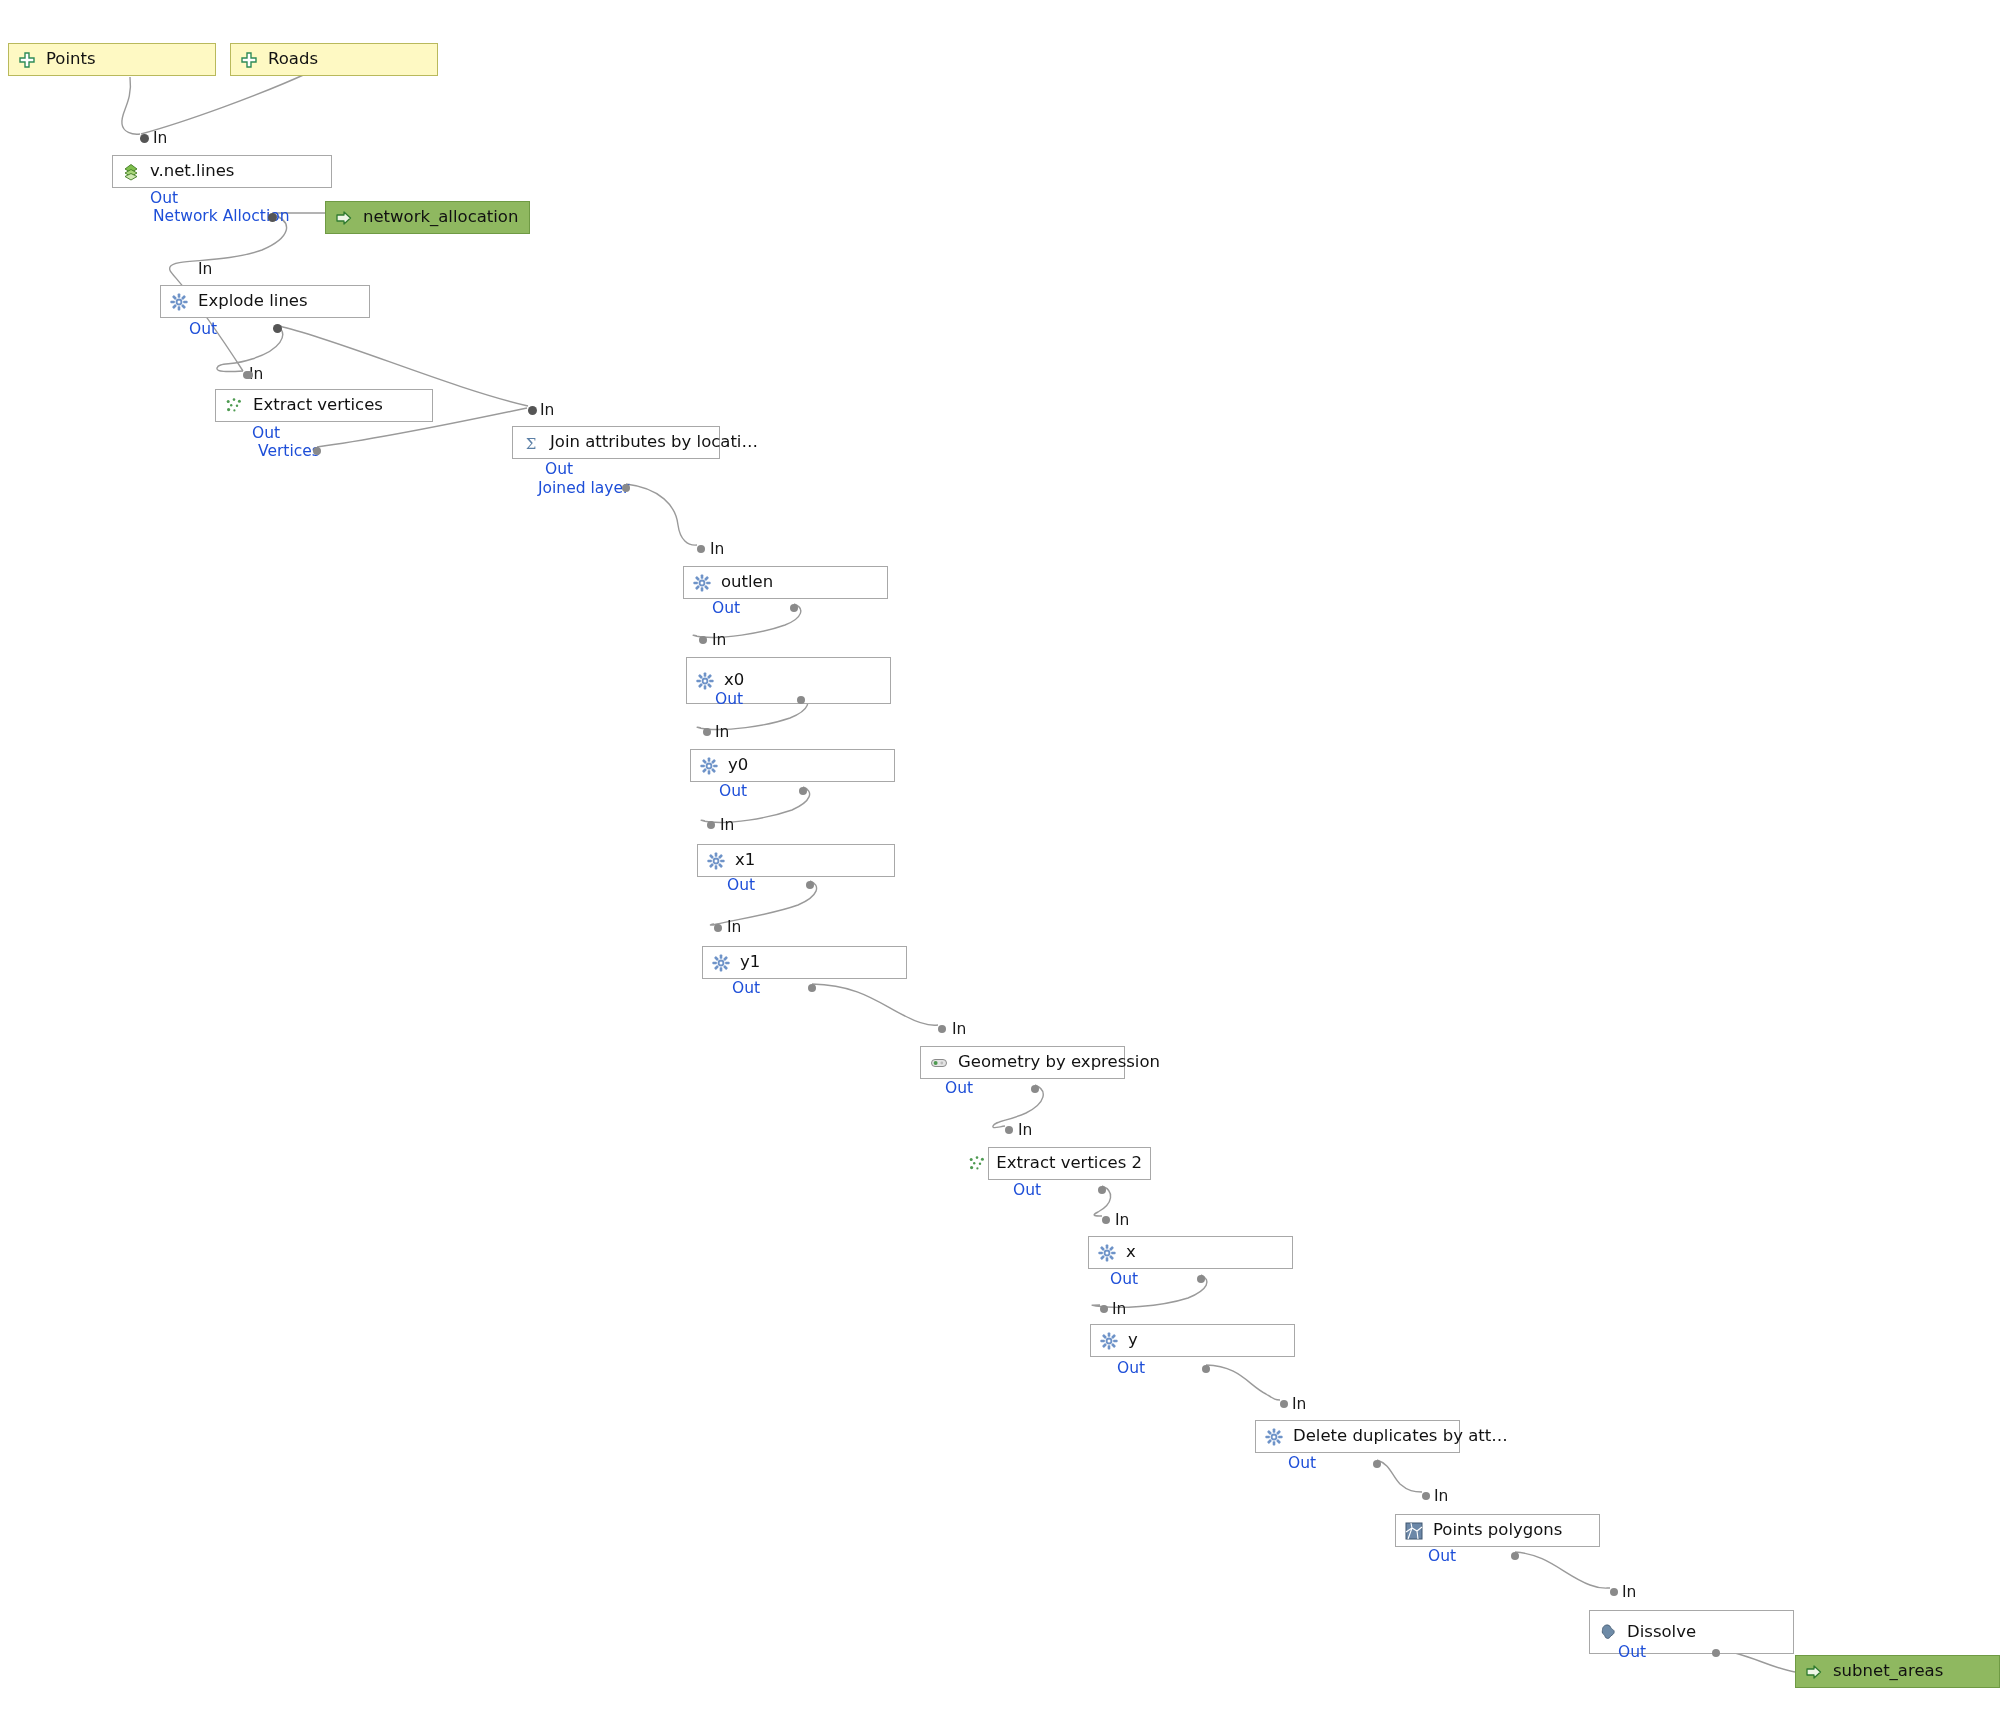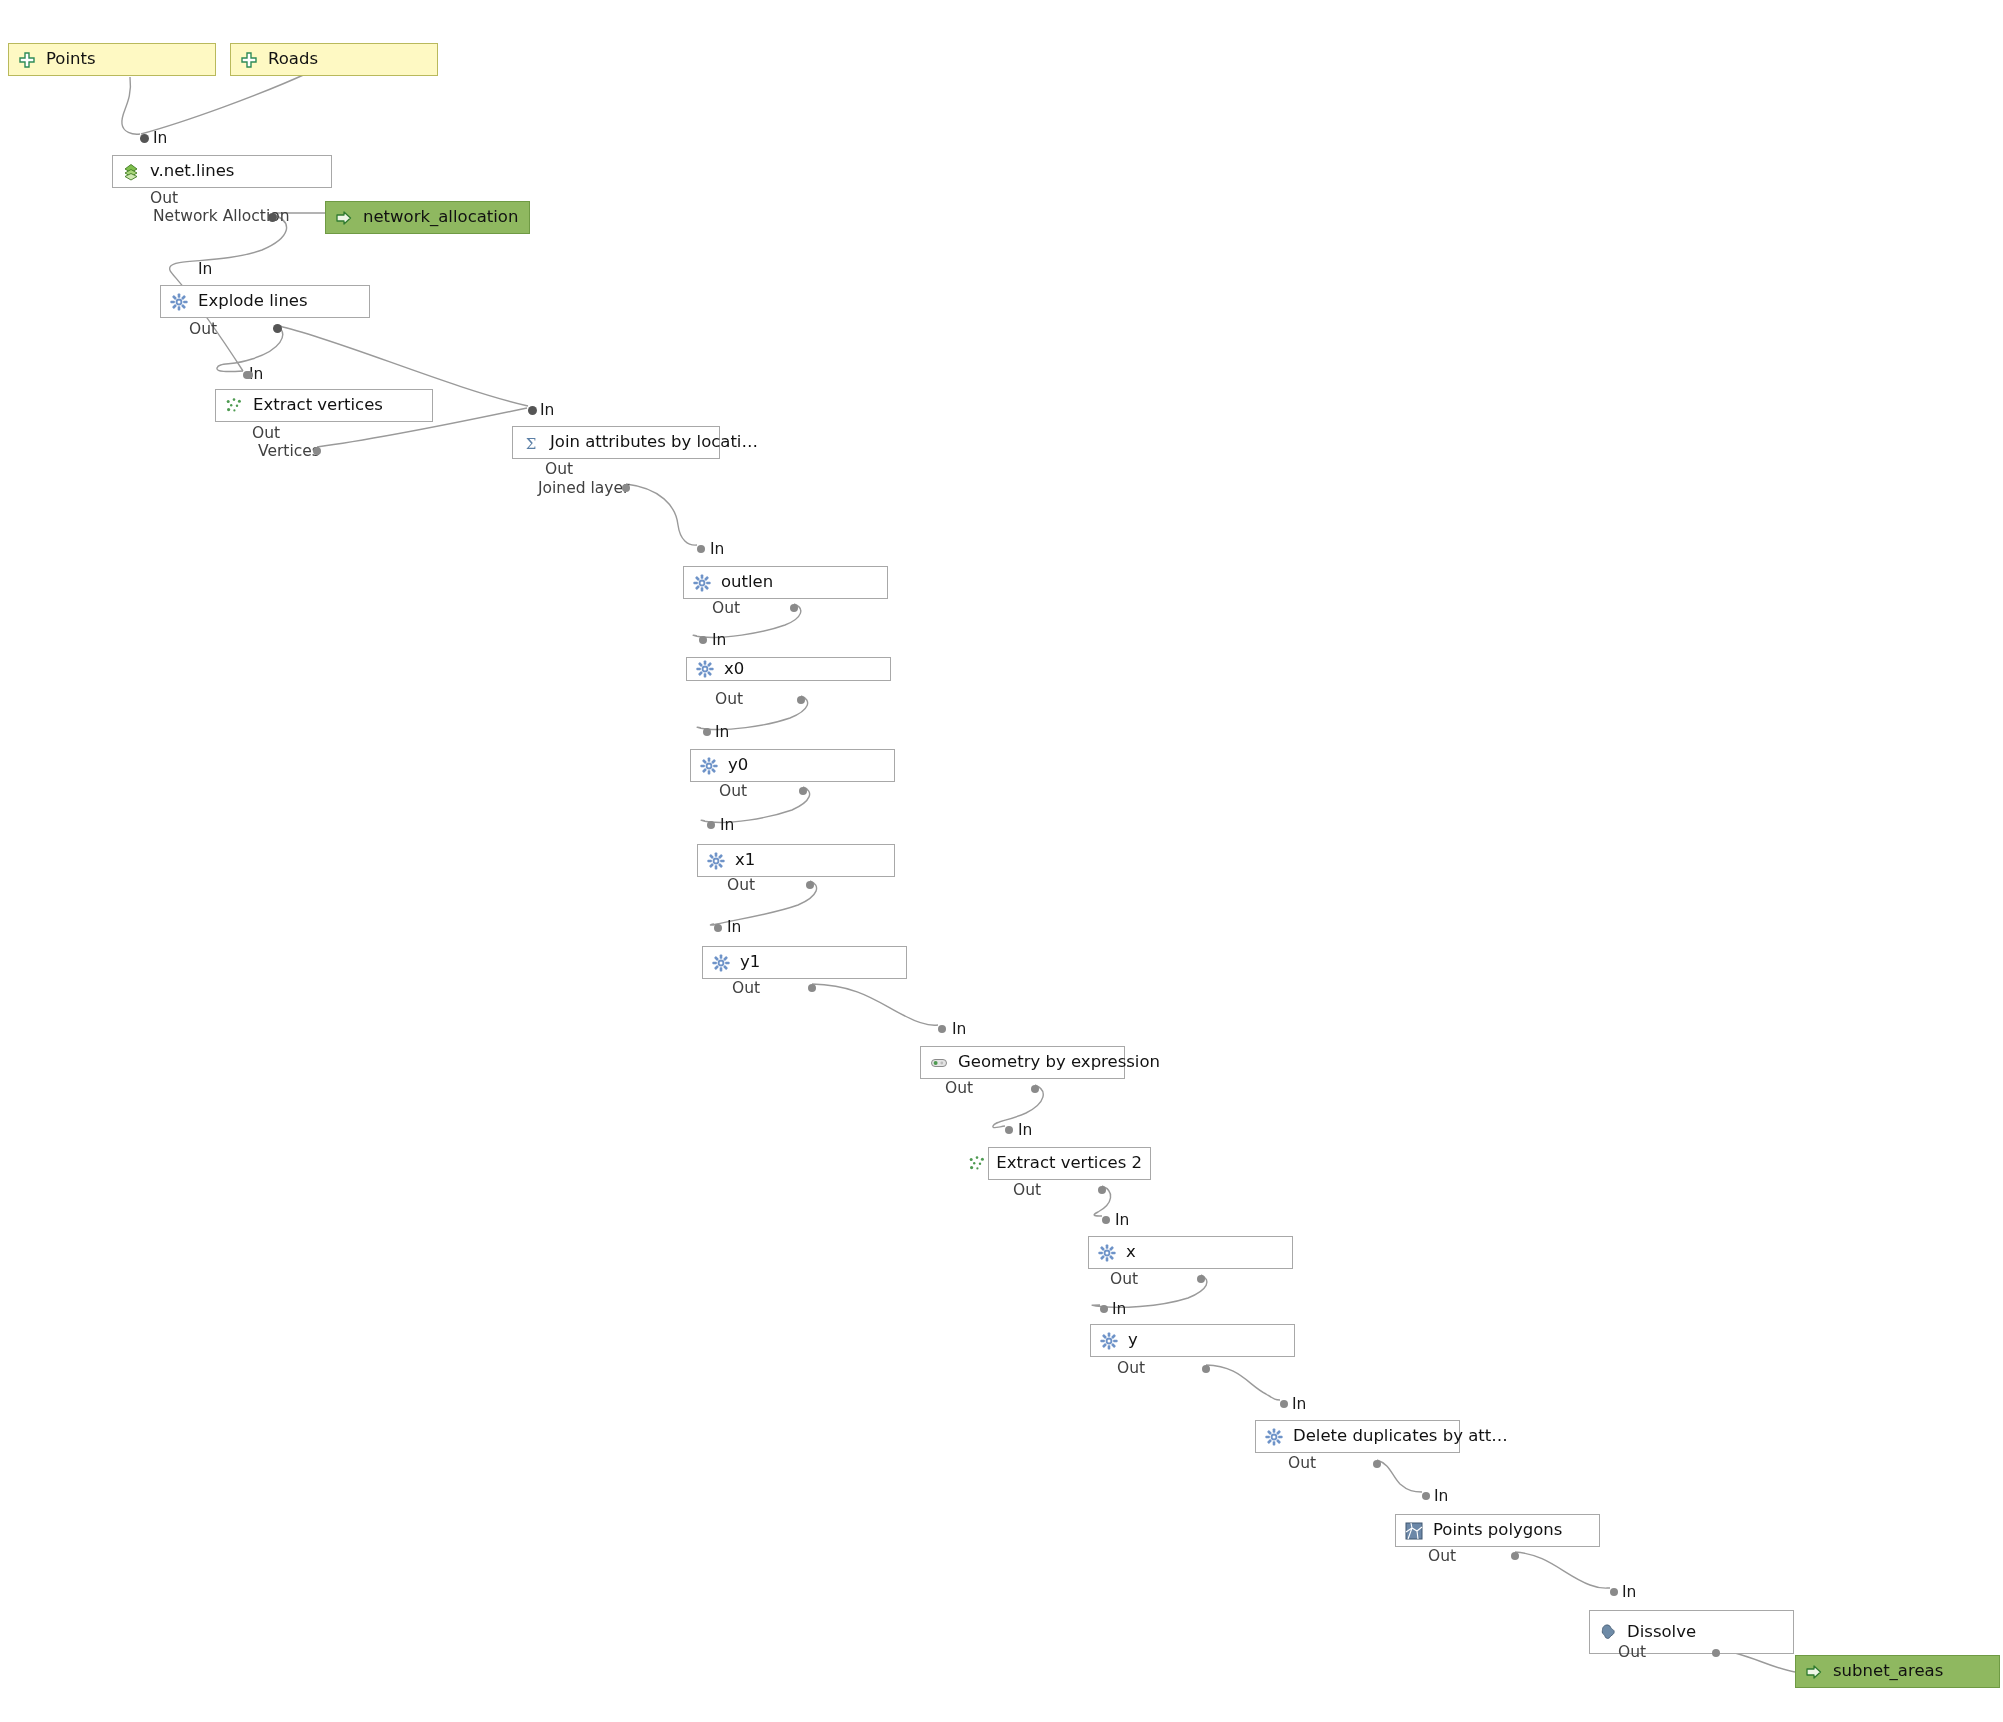--- a/index.html
+++ b/index.html
@@ -63,21 +63,21 @@
   }
 
   
   .port {
     position: absolute;
     font-size: 15.5px;
     color: #1a1a1a;
     white-space: nowrap;
     line-height: 1;
   }
-  .port.outcap { color: #404040; }
+  .port.outcap { color: #1d4ed8; }
 
   
   .dot {
     position: absolute;
     width: 8px;
     height: 8px;
     border-radius: 50%;
     background: #8a8a8a;
   }
   .dot.dark { background: #555555; width: 9px; height: 9px; }
@@ -200,21 +200,21 @@
               <rect x="7.7" y="0.4" width="2.6" height="4.4" rx="0.8" transform="rotate(45 9 9)"></rect>
               <rect x="7.7" y="13.2" width="2.6" height="4.4" rx="0.8" transform="rotate(45 9 9)"></rect>
               <rect x="0.4" y="7.7" width="4.4" height="2.6" rx="0.8" transform="rotate(45 9 9)"></rect>
               <rect x="13.2" y="7.7" width="4.4" height="2.6" rx="0.8" transform="rotate(45 9 9)"></rect>
             </g>
             <circle cx="9" cy="9" r="1.5" fill="#ffffff"></circle>
           </svg>
         </span>
         <span class="lbl">outlen</span>
       </div>
-      <div class="node" style="left: 686px; top: 657px; width: 205px; height: 24px;">
+      <div class="node" style="left: 686px; top: 657px; width: 205px; height: 47px;">
         <span class="ico">
           <svg width="18" height="18" viewBox="0 0 18 18">
             <g fill="#6e93c8">
               <circle cx="9" cy="9" r="3.4"></circle>
               <rect x="7.7" y="0.4" width="2.6" height="4.4" rx="0.8"></rect>
               <rect x="7.7" y="13.2" width="2.6" height="4.4" rx="0.8"></rect>
               <rect x="0.4" y="7.7" width="4.4" height="2.6" rx="0.8"></rect>
               <rect x="13.2" y="7.7" width="4.4" height="2.6" rx="0.8"></rect>
               <rect x="7.7" y="0.4" width="2.6" height="4.4" rx="0.8" transform="rotate(45 9 9)"></rect>
               <rect x="7.7" y="13.2" width="2.6" height="4.4" rx="0.8" transform="rotate(45 9 9)"></rect>

